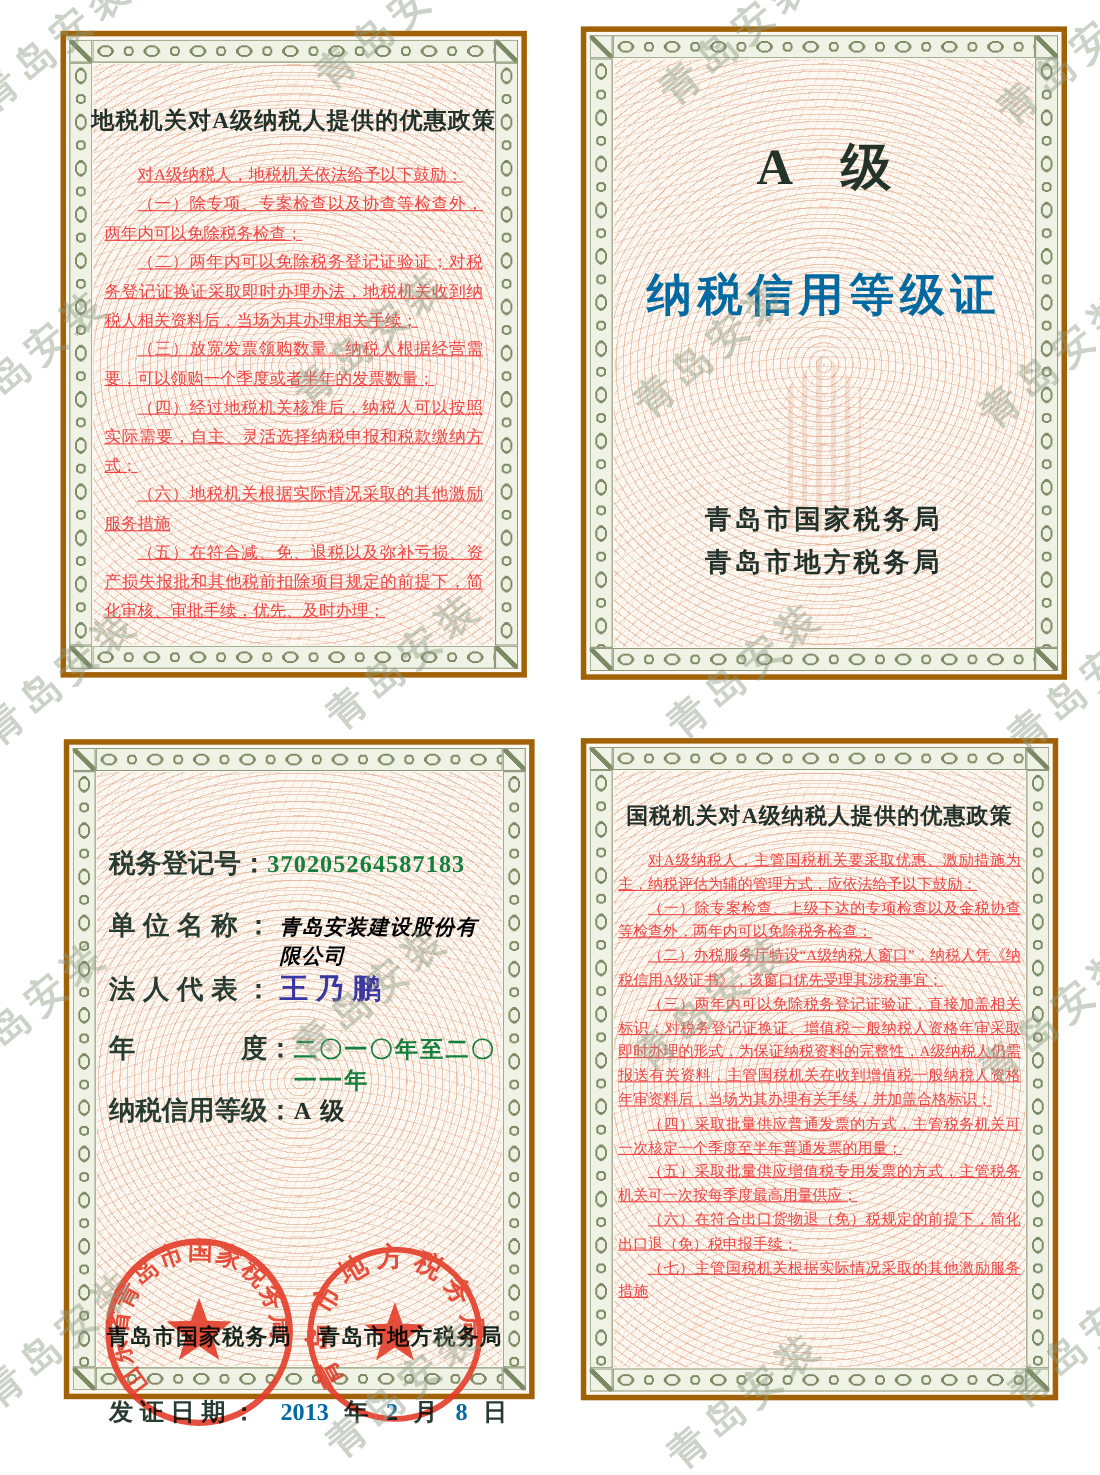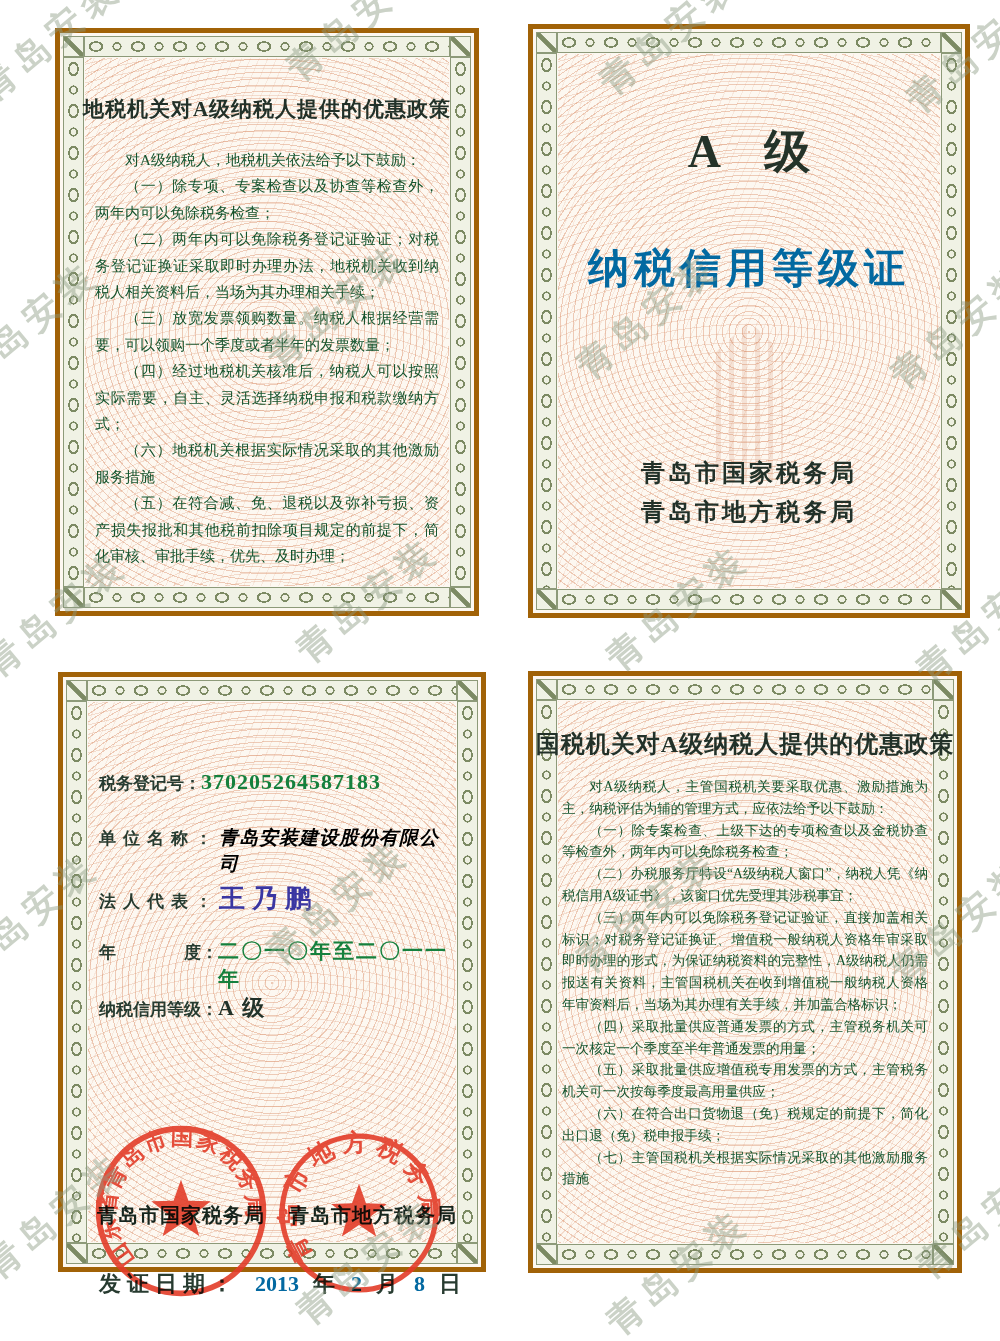--- a/index.html
+++ b/index.html
@@ -40,42 +40,42 @@
       repeating-radial-gradient(circle at 50% 52%, rgba(216,138,99,.42) 0 1px, transparent 1px 6.5px),
       repeating-radial-gradient(circle at 50% 135%, rgba(216,138,99,.25) 0 1px, transparent 1px 9px),
       repeating-linear-gradient(113deg, rgba(216,138,99,.14) 0 1px, transparent 1px 8px);}
 
   .content{position:relative;z-index:2;height:100%;box-sizing:border-box;}
 
   
   .policy-title{margin:0;text-align:center;font-size:21px;font-weight:bold;color:#223129;
     letter-spacing:1px;}
   .panel-tl .policy-title{padding-top:62px;}
-  .panel-br .policy-title{padding-top:52px;font-size:24px;}
-  .policy-body{margin:20px 35px 0 35px;color:#14532d;text-align:justify;}
+  .panel-br .policy-title{padding-top:52px;font-size:20px;}
+  .policy-body{margin:20px 35px 0 35px;color:#ef4444;text-align:justify;text-decoration:underline;}
   .panel-tl .policy-body{font-size:15px;line-height:26.4px;margin-top:24px;}
   .panel-br .policy-body{font-size:13.6px;line-height:21.8px;margin:16px 29px 0 29px;}
   .policy-body p{margin:0;text-indent:2em;}
 
   
   .grade-line{margin:0;padding-top:92px;text-align:center;font-size:46px;font-weight:bold;
     color:#243329;}
   .cover-title{margin:0;padding-top:58px;text-align:center;font-size:41px;font-weight:bold;
     color:#0369a1;letter-spacing:5px;}
   .cover-emblem{position:absolute;left:50%;top:292px;transform:translateX(-50%);
     width:170px;height:160px;opacity:.3;z-index:1;
     background:repeating-linear-gradient(90deg, rgba(205,125,88,.6) 0 5px, transparent 5px 13px);
     clip-path:polygon(50% 0,70% 20%,70% 100%,30% 100%,30% 20%);}
   .issuers{margin-top:158px;text-align:center;font-size:24px;font-weight:bold;color:#223129;
     line-height:39px;letter-spacing:3px;}
 
   
   .fields{margin:92px 28px 0 36px;}
   .field{display:flex;align-items:baseline;margin-bottom:24px;height:32px;}
-  .flabel{font-size:17px;color:#273b30;font-weight:600;white-space:pre;}
+  .flabel{font-size:24px;color:#273b30;font-weight:600;white-space:pre;}
   .flabel.sp{letter-spacing:7px;font-family:Liberation Mono, monospace;}
   .fvalue{color:#15803d;font-weight:bold;}
   .fvalue.reg{font-size:22px;letter-spacing:1px;}
   .fvalue.company{font-size:19px;font-style:italic;letter-spacing:1px;color:#000000;}
   .fvalue.legal{font-size:26px;letter-spacing:7px;color:#3a36a2;}
   .fvalue.yearspan{font-size:21px;letter-spacing:2px;}
   .fvalue.grade{color:#22322a;font-size:22px;letter-spacing:2px;}
 
   .seal{position:absolute;mix-blend-mode:multiply;opacity:.9;z-index:3;}
   .seal.left{left:28px;top:352px;}

